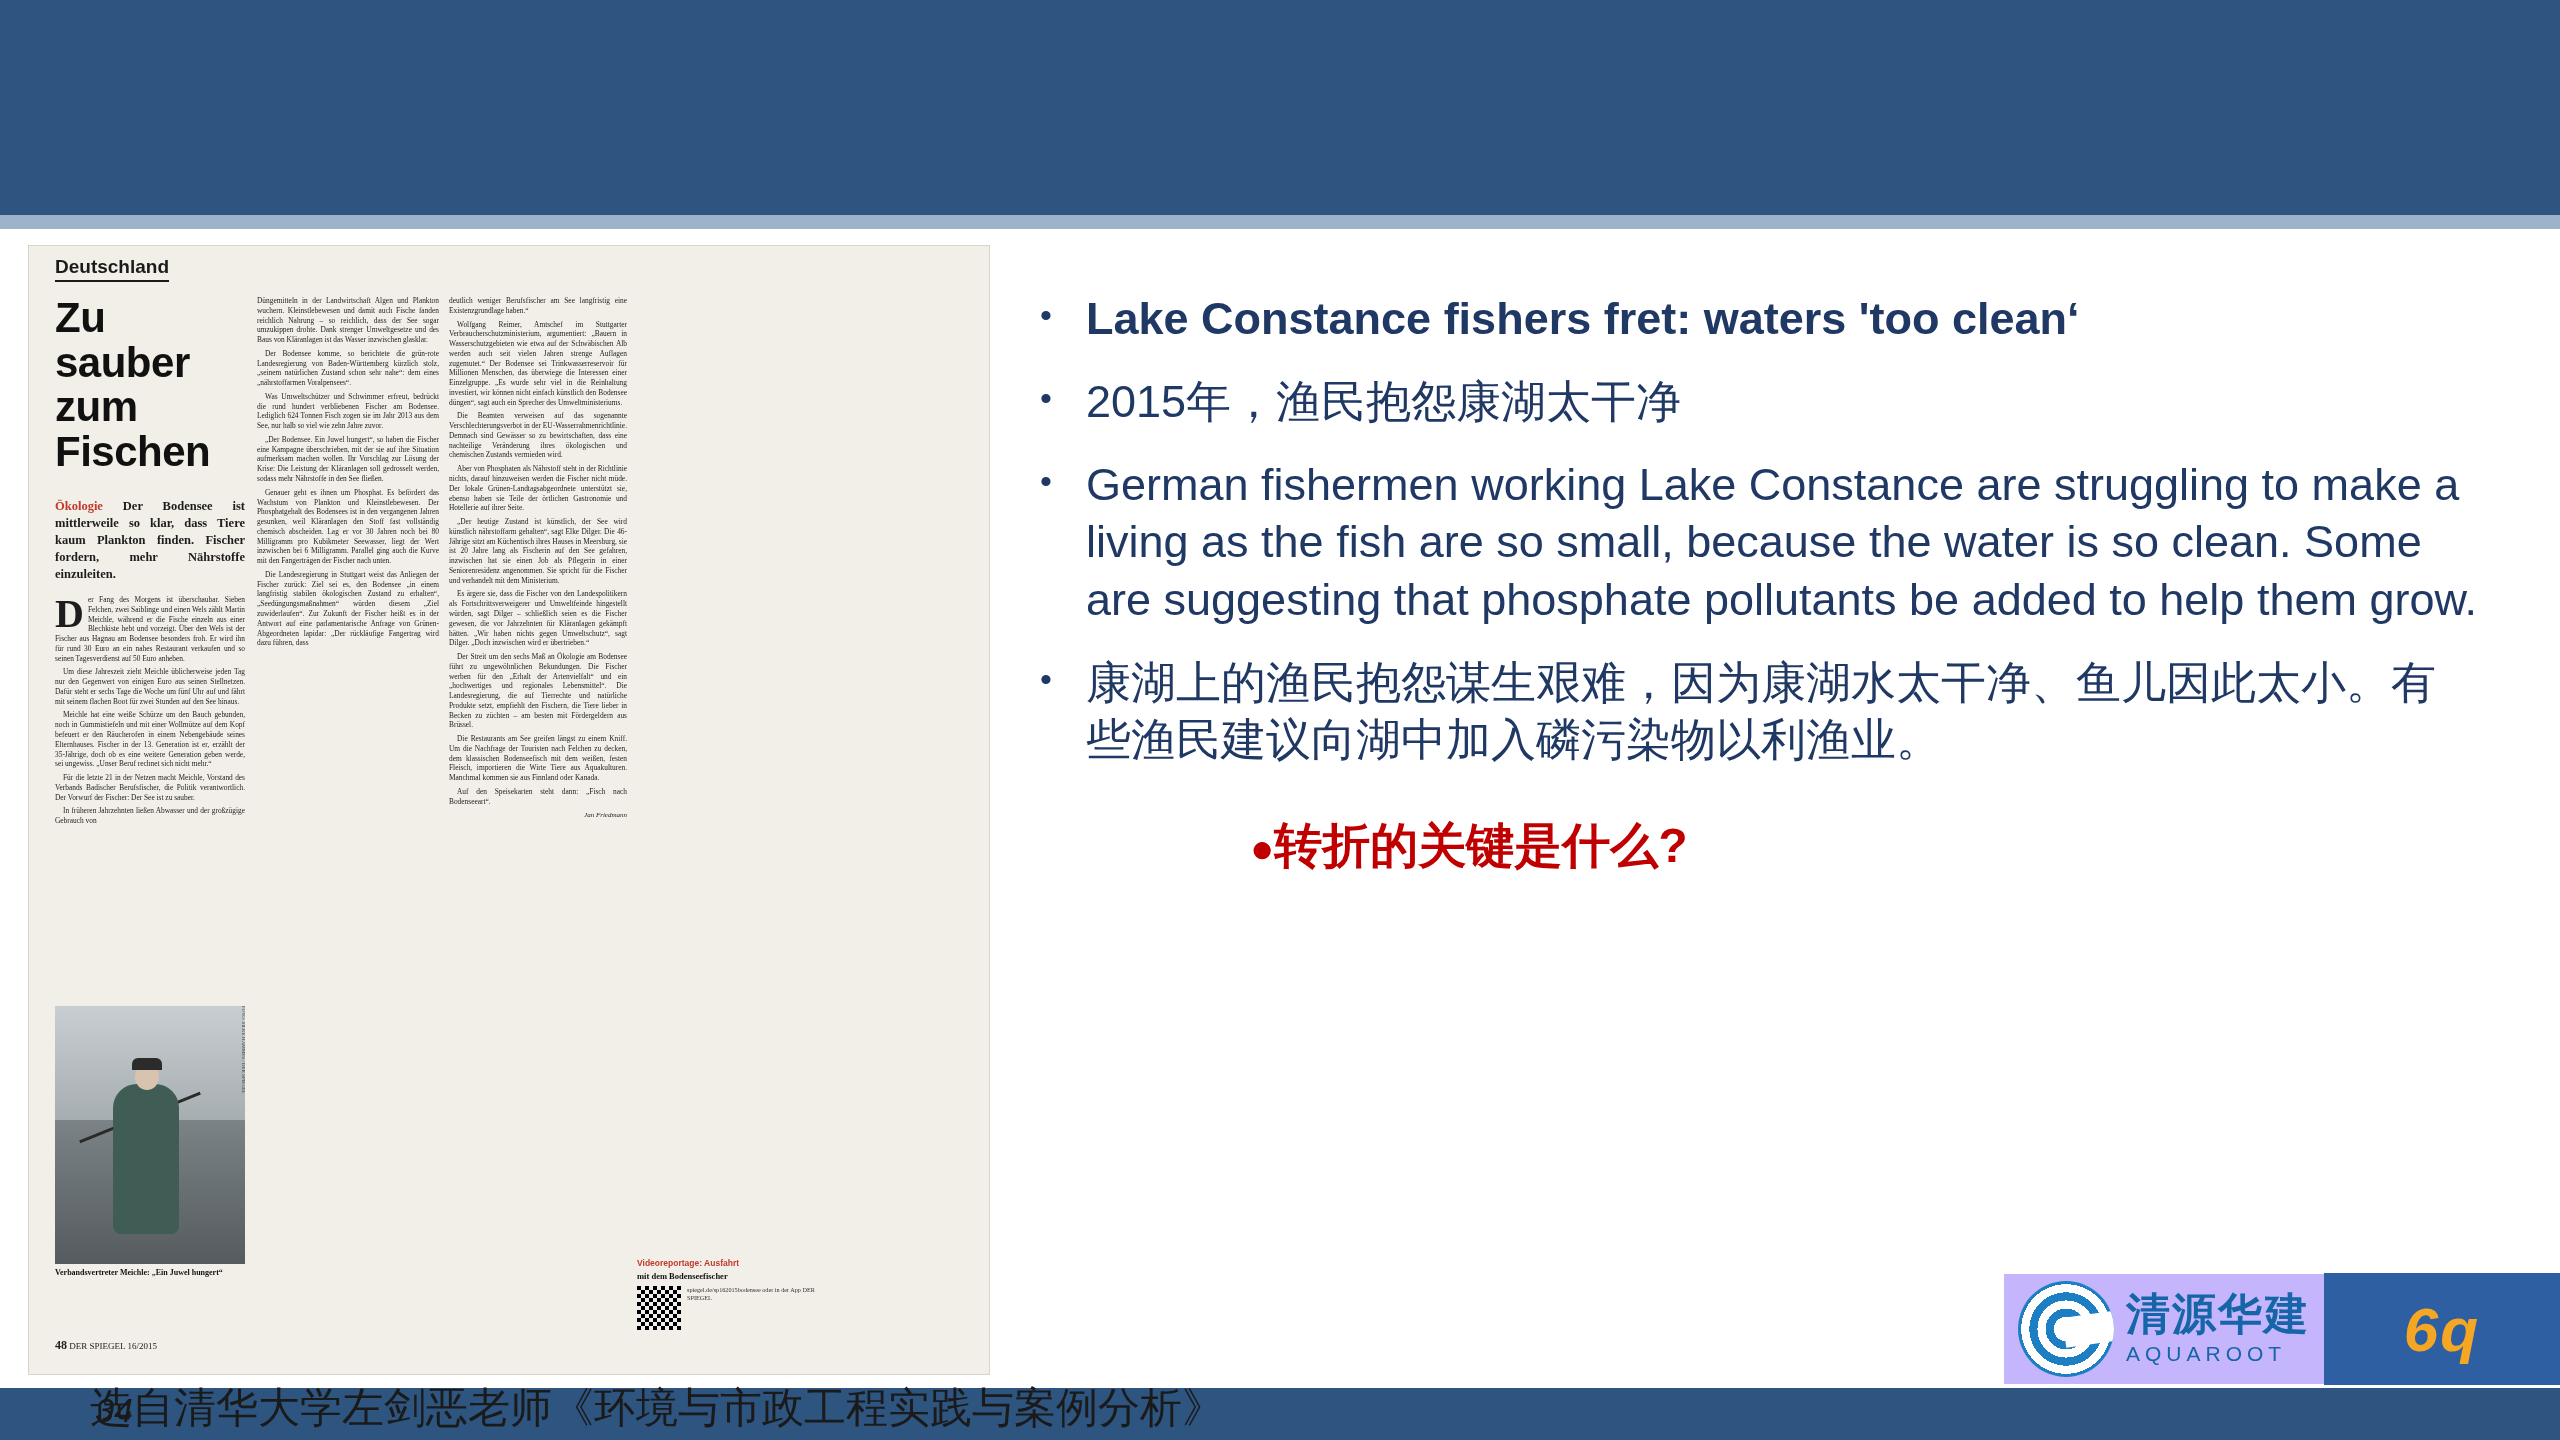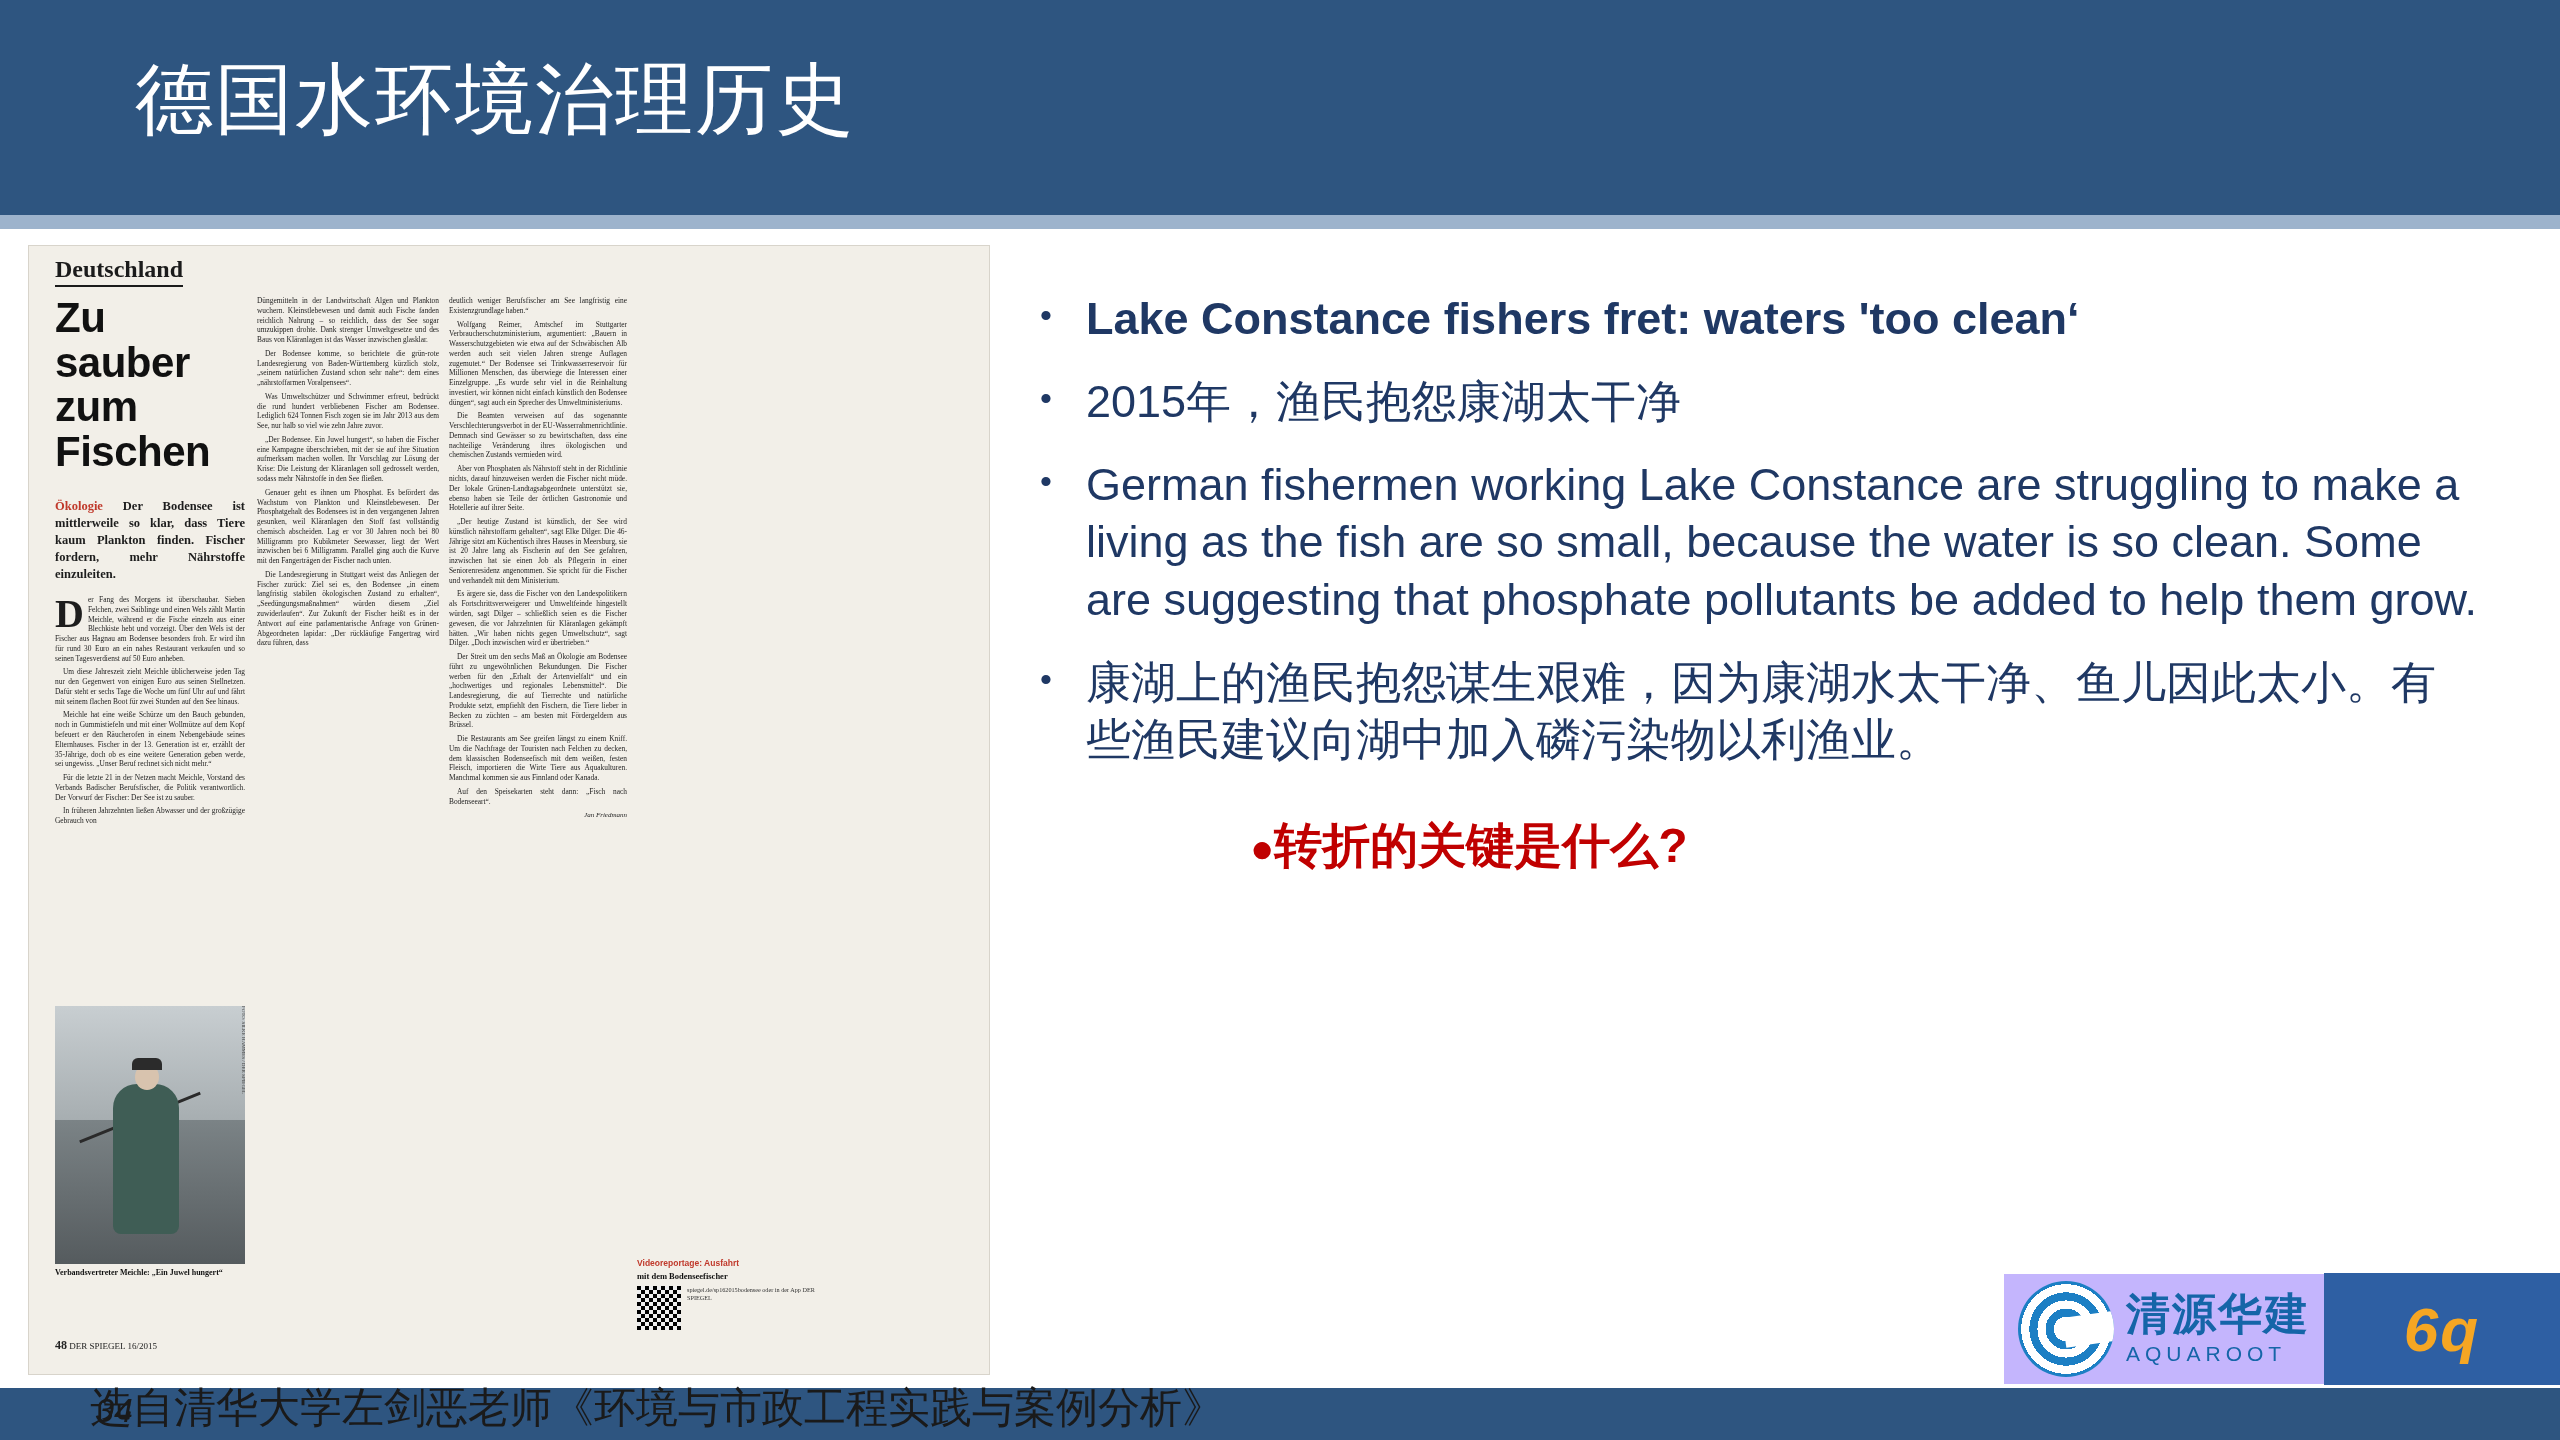--- a/index.html
+++ b/index.html
@@ -53,23 +53,23 @@
     height: 1130px;
     background: #f2efe8;
     border: 1px solid #d8d4cb;
     box-sizing: border-box;
     overflow: hidden;
   }
   .clip-deutschland {
     position: absolute;
     left: 26px;
     top: 10px;
-    font-family: Liberation Serif, serif;
-    font-weight: bold;
-    font-size: 24px;
+    font-family: Liberation Sans, sans-serif;
+    font-weight: bold;
+    font-size: 19px;
     color: #1b1b1b;
     border-bottom: 2px solid #1b1b1b;
     padding-bottom: 2px;
   }
   .clip-col {
     position: absolute;
     top: 50px;
     font-family: "Liberation Serif", serif;
     font-size: 7.4px;
     line-height: 1.32;
@@ -310,21 +310,20 @@
     color: #1a1a1a;
     font-style: italic;
   }
 </style>
 </head>
 <body>
 
 <div class="slide">
 
   <div class="header-bar"></div>
-  <div class="header-title">德国水环境治理历史</div>
   <div class="header-underline"></div>
 
   <div class="clipping">
 
     <div class="clip-deutschland">Deutschland</div>
 
     <div class="clip-col col1">
       <div class="clip-headline">Zu sauber zum Fischen</div>
       <div class="clip-kicker">
         <span class="oko">Ökologie</span>

